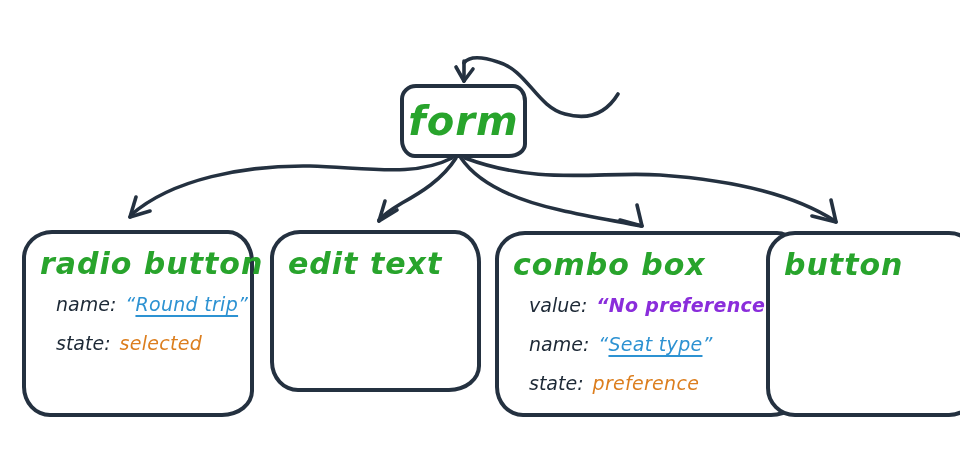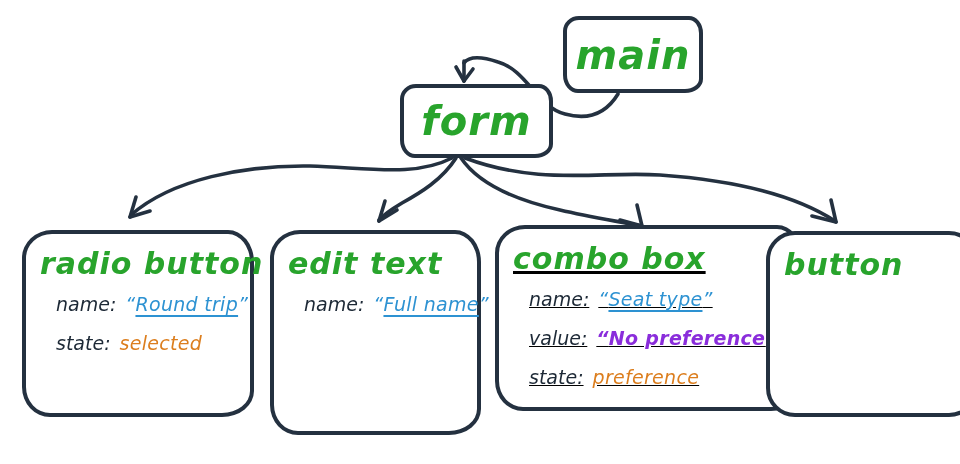--- a/index.html
+++ b/index.html
@@ -83,24 +83,24 @@
   .pv-state{color:var(--state-text);text-align:center;}
   .quoted-text{
     text-decoration:underline;
     text-underline-offset:4px;
     text-decoration-thickness:1.5px;
   }
   .pv-value .quoted-text{text-decoration:none;}
   .q{font-size:19px;}
   
   .pos-main {left:563px; top:16px;  width:140px; height:77px;}
-  .pos-form {left:400px; top:84px;  width:153px; height:74px;}
+  .pos-form {left:400px; top:84px;  width:127px; height:74px;}
   .pos-radio {left:22px;  top:230px; width:232px; height:187px;}
-  .pos-edit  {left:270px; top:230px; width:211px; height:205px;}
-  .pos-combo {left:495px; top:225px; width:308px; height:186px;text-decoration:underline;}
+  .pos-edit  {left:270px; top:230px; width:211px; height:162px;}
+  .pos-combo {left:495px; top:231px; width:308px; height:186px;}
   .pos-button{left:766px; top:231px; width:212px; height:186px;border-radius:29px;}
 </style>
 </head>
 <body>
 
 <div class="canvas">
 
   <svg class="edges" width="960" height="464" viewBox="0 0 960 464">
 
     <g>
@@ -128,52 +128,46 @@
       <path d="M 642 226 L 620 220"></path>
     </g>
 
     <g>
       <path d="M 465 158 C 540 186, 600 171, 660 175 C 730 180, 792 193, 835 221"></path>
       <path d="M 836 222 L 831 200"></path>
       <path d="M 836 222 L 812 216"></path>
     </g>
   </svg>
 
-  <div class="node node-small pos-main">
-    <span class="title">main</span>
-  </div>
 
   <div class="node node-small pos-form">
     <span class="title">form</span>
   </div>
 
   <div class="node card pos-radio">
     <div class="title">radio button</div>
     <div class="prop">
       <span class="plabel">name:</span><span class="pv pv-name"><span class="q">“</span><span class="quoted-text">Round trip</span><span class="q">”</span></span>
     </div>
     <div class="prop">
       <span class="plabel">state:</span><span class="pv pv-state">selected</span>
     </div>
   </div>
 
   <div class="node card pos-edit">
     <div class="title">edit text</div>
-    <div class="prop">
-      <span class="plabel">name:</span><span class="pv pv-name"><span class="q">“</span><span class="quoted-text">Full name</span><span class="q">”</span></span>
-    </div>
   </div>
 
   <div class="node card pos-combo">
     <div class="title">combo box</div>
     <div class="prop">
-      <span class="plabel">name:</span><span class="pv pv-name"><span class="q">“</span><span class="quoted-text">Seat type</span><span class="q">”</span></span>
+      <span class="plabel">value:</span><span class="pv pv-value"><span class="q">“</span><span class="quoted-text">No preference</span><span class="q">”</span></span>
     </div>
     <div class="prop">
-      <span class="plabel">value:</span><span class="pv pv-value"><span class="q">“</span><span class="quoted-text">No preference</span><span class="q">”</span></span>
+      <span class="plabel">name:</span><span class="pv pv-name"><span class="q">“</span><span class="quoted-text">Seat type</span><span class="q">”</span></span>
     </div>
     <div class="prop">
       <span class="plabel">state:</span><span class="pv pv-state">preference</span>
     </div>
   </div>
 
   <div class="node card pos-button">
     <div class="title">button</div>
   </div>
 

